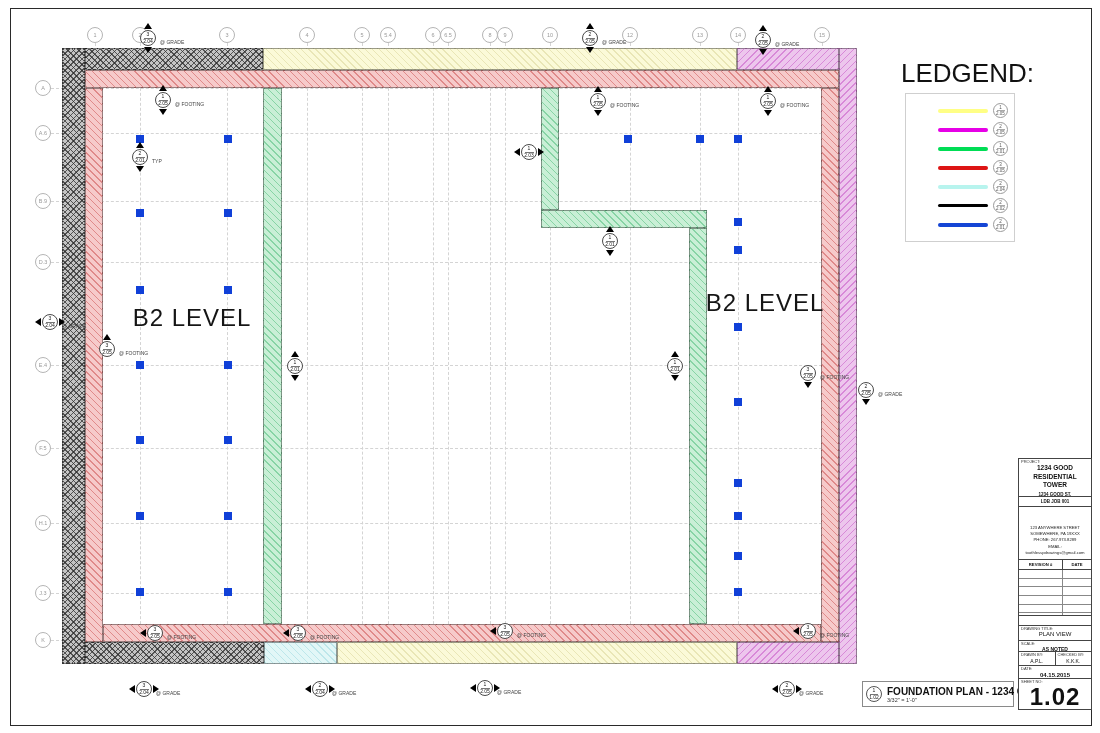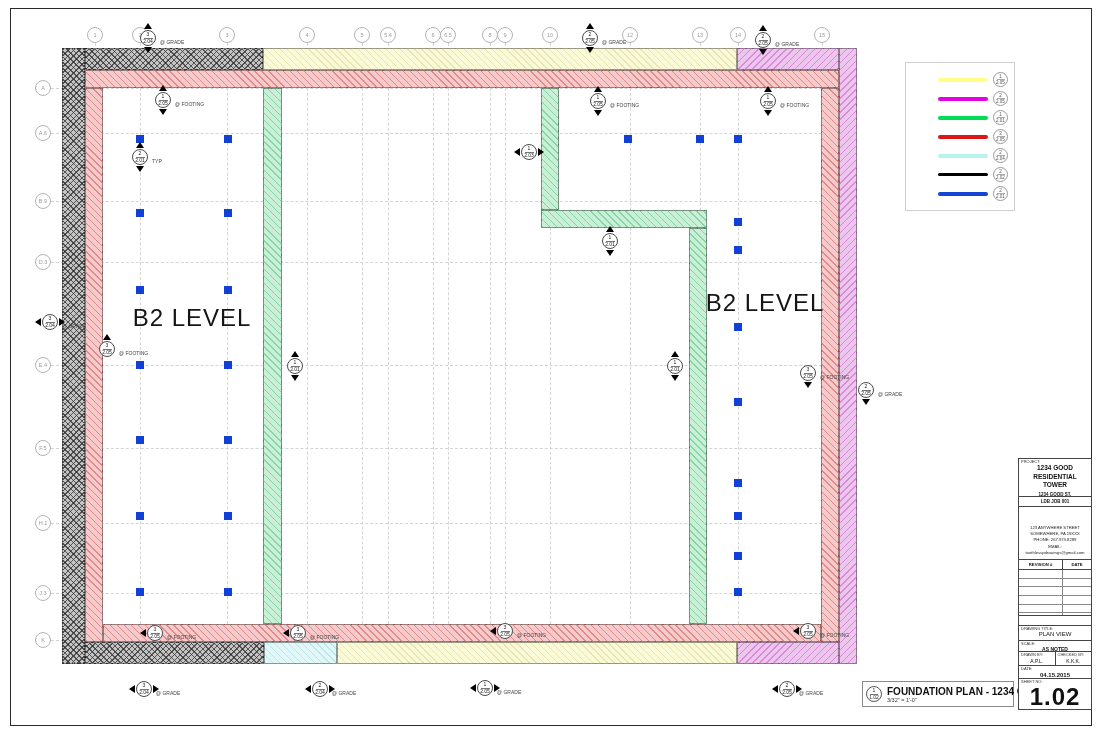--- a/index.html
+++ b/index.html
@@ -382,20 +382,21 @@
         <span class="tri tri-r"></span>
         <span class="mcirc">
           <span class="mt">2</span>
           <span class="mb">2.05</span>
         </span>
         <span class="mlabel">@ GRADE</span>
       </div>
     </div>
 
   <div class="abs" id="legend">
+    <div id="legend-title">LEDGEND:</div>
     <div id="legend-box">
         <div class="lrow">
           <span class="lline" style="background: rgb(255, 255, 133);"></span>
           <span class="lcirc">
             <span class="t">1</span>
             <span class="b">2.05</span>
           </span>
         </div>
         <div class="lrow">
           <span class="lline" style="background: rgb(230, 0, 230);"></span>

